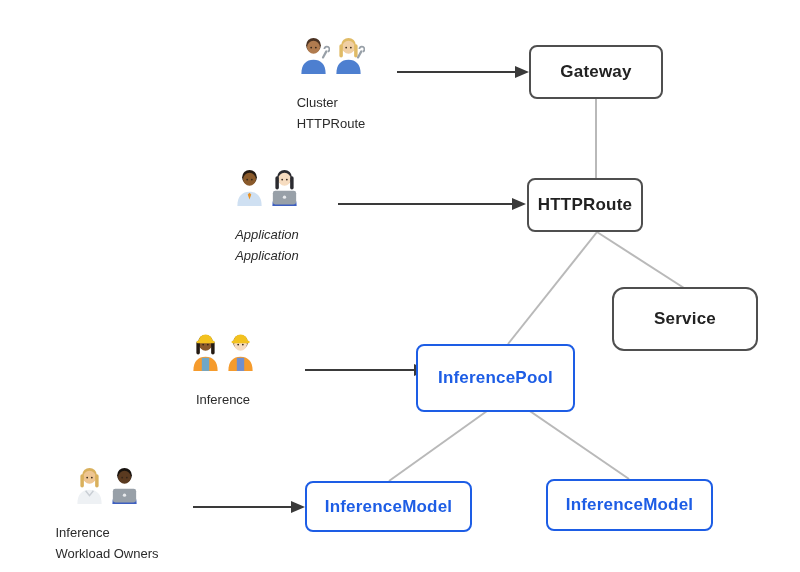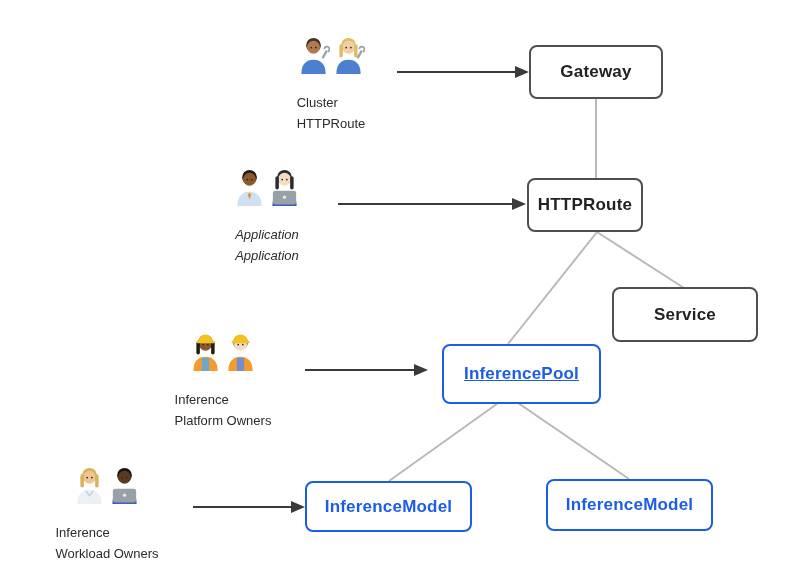--- a/index.html
+++ b/index.html
@@ -54,22 +54,22 @@
     </g>
     <g>
       <line x1="193" y1="507" x2="291" y2="507"></line>
       <polygon points="305,507 291,501 291,513" stroke="none"></polygon>
     </g>
   </g>
 </svg>
 
 <div class="node core" style="left:529px; top:45px; width:134px; height:54px;">Gateway</div>
 <div class="node core" style="left:527px; top:178px; width:116px; height:54px;">HTTPRoute</div>
-<div class="node core" style="left:612px; top:287px; width:146px; height:55px;">Service</div>
-<div class="node inference" style="left:442px; top:344px; width:159px; height:60px;text-decoration:underline;">InferencePool</div>
+<div class="node core" style="left:612px; top:287px; width:146px; height:64px;border-radius:12px;">Service</div>
+<div class="node inference" style="left:416px; top:344px; width:159px; height:68px;">InferencePool</div>
 <div class="node inference" style="left:305px; top:481px; width:167px; height:51px;">InferenceModel</div>
 <div class="node inference" style="left:546px; top:479px; width:167px; height:52px;">InferenceModel</div>
 
 <div class="persona" style="left:251px; top:34px;">
   <div class="persona-icons">
       <span><svg width="33" height="39" viewBox="0 0 34 40">
           <circle cx="17" cy="10.5" r="7.6" fill="#4a3222"></circle>
           <circle cx="17" cy="12.5" r="6.6" fill="#b07b4f"></circle>
           <circle cx="14.6" cy="12.8" r="0.9" fill="#33261a"></circle>
           <circle cx="19.4" cy="12.8" r="0.9" fill="#33261a"></circle>
@@ -145,21 +145,20 @@
           <circle cx="19.4" cy="12.8" r="0.9" fill="#33261a"></circle>
           <path d="M4.5 40 C4.5 30 9.5 25.5 17 25.5 C24.5 25.5 29.5 30 29.5 40 Z" fill="#f59b2d"></path>
           <rect x="13.2" y="26.5" width="7.6" height="13.5" fill="#6f8fd0"></rect>
           <path d="M9.9 9.6 A7.2 7.2 0 0 1 24.3 9.6 Z" fill="#f3c21f"></path>
           <rect x="7.8" y="8.8" width="18.6" height="2.6" rx="1.3" fill="#f3c21f"></rect>
           <rect x="15.3" y="3.6" width="3.4" height="3.2" rx="1.2" fill="#f3c21f"></rect>
         </svg></span>
     </div>
   <div class="persona-label">
     <div>Inference</div>
-    <div>Platform Owners</div>
   </div>
 </div>
 
 <div class="persona" style="left:27px; top:464px;">
   <div class="persona-icons">
       <span><svg width="33" height="39" viewBox="0 0 34 40">
           <circle cx="17" cy="10.5" r="7.6" fill="#d9b05c"></circle>
           <circle cx="17" cy="12.5" r="6.6" fill="#eec592"></circle>
           <circle cx="14.6" cy="12.8" r="0.9" fill="#33261a"></circle>
           <circle cx="19.4" cy="12.8" r="0.9" fill="#33261a"></circle>

